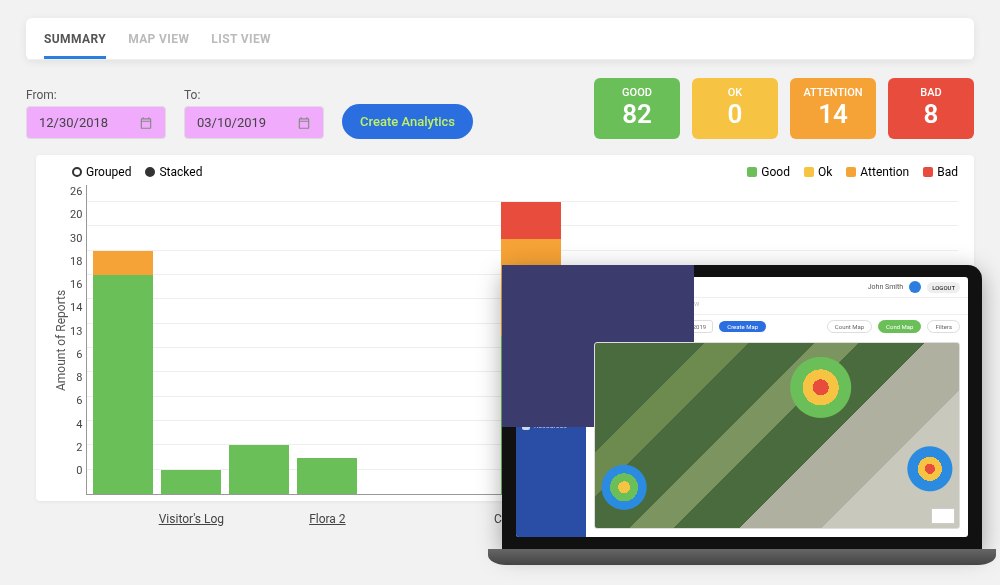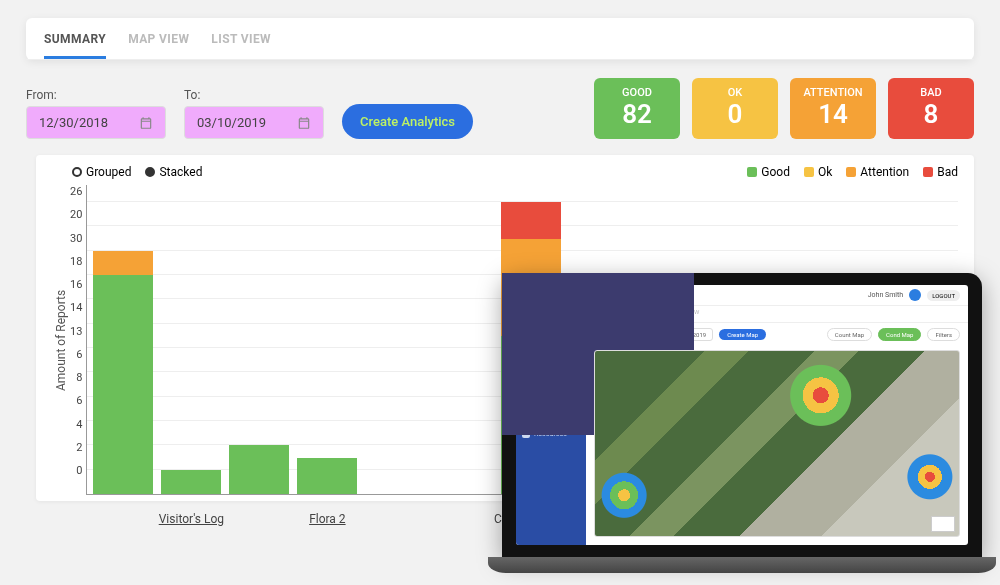--- a/index.html
+++ b/index.html
@@ -51,21 +51,21 @@
   .y-axis-label { writing-mode: vertical-rl; transform: rotate(180deg); font-size:12px; color:#555; text-align:center; padding: 0 2px; }
   .y-ticks { display:flex; flex-direction:column; justify-content:space-between; font-size:11px; color:#444; text-align:right; padding: 0 4px 18px 0; height:100%; }
   .plot { flex:1; position:relative; border-left:1px solid #999; border-bottom:1px solid #999; }
   .gridline { position:absolute; left:0; right:0; border-top:1px solid #eee; }
   .bar-col { position:absolute; bottom:0; width:60px; }
   .seg { width:100%; position:absolute; }
   .xlabels { position:absolute; bottom:-18px; left:0; right:0; font-size:12px; color:#444; }
   .xlab { position:absolute; transform:translateX(-50%); white-space:nowrap; }
 
   
-  .laptop { position:absolute; right: 18px; bottom: 12px; width: 480px; }
+  .laptop { position:absolute; right: 18px; bottom: 20px; width: 480px; }
   .laptop-screen { background:#111; border-radius: 14px 14px 0 0; padding: 12px 14px; box-shadow: 0 6px 24px rgba(0,0,0,0.35); }
   .laptop-inner { background:#fff; border-radius:3px; height: 260px; display:flex; overflow:hidden; }
   .laptop-base { height: 16px; background: linear-gradient(#666,#444); border-radius: 0 0 18px 18px / 0 0 10px 10px; margin: 0 -14px; }
   .mini-sidebar { width:70px; background:#2a4da5; color:#cdd9f0; display:flex; flex-direction:column; align-items:stretch; font-size:7px; }
   .mini-logo { height:32px; display:flex; align-items:center; justify-content:center; }
   .mini-logo svg { width:40px; height:22px; }
   .mini-item { padding:5px 6px; display:flex; align-items:center; gap:4px; }
   .mini-item.active { background:#1f3d87; color:#fff; }
   .mini-item .mi-icon { width:8px; height:8px; background:#cdd9f0; border-radius:2px; flex-shrink:0; }
   .mini-main { flex:1; display:flex; flex-direction:column; }

